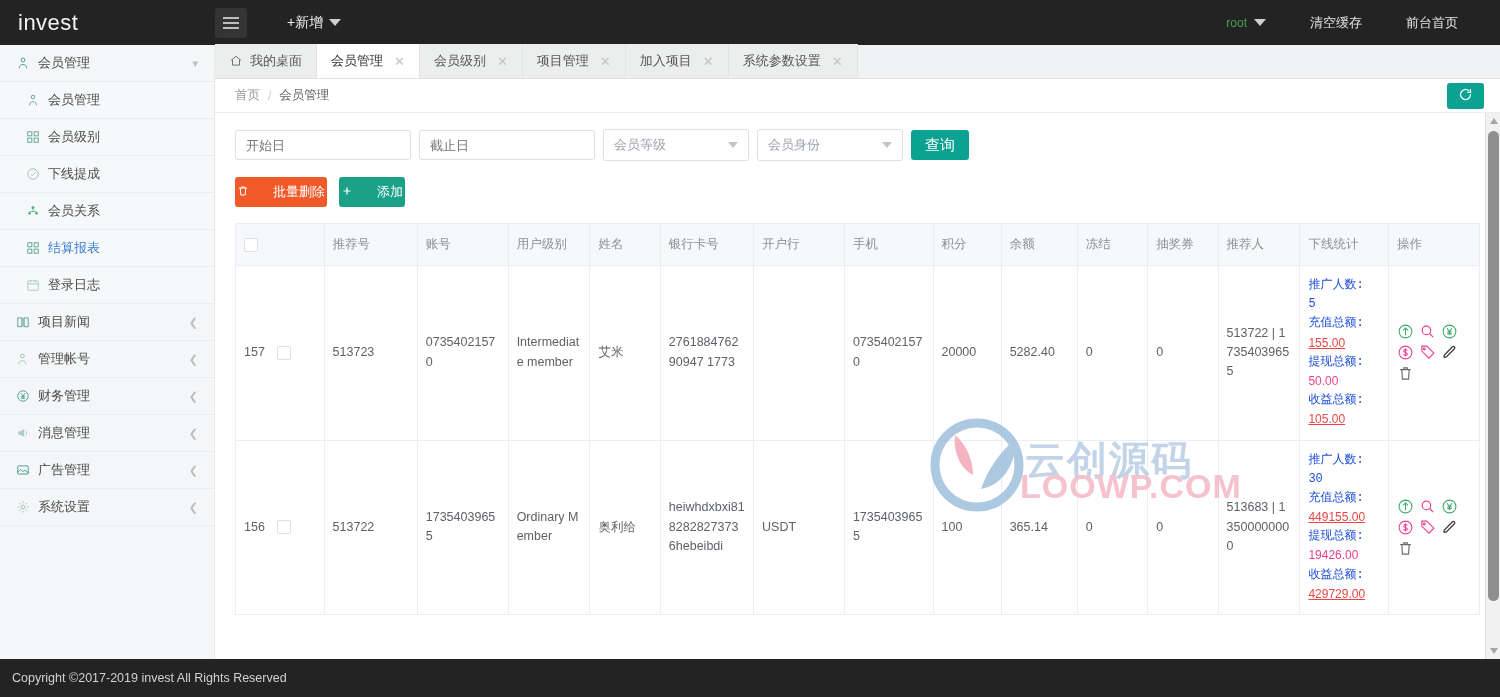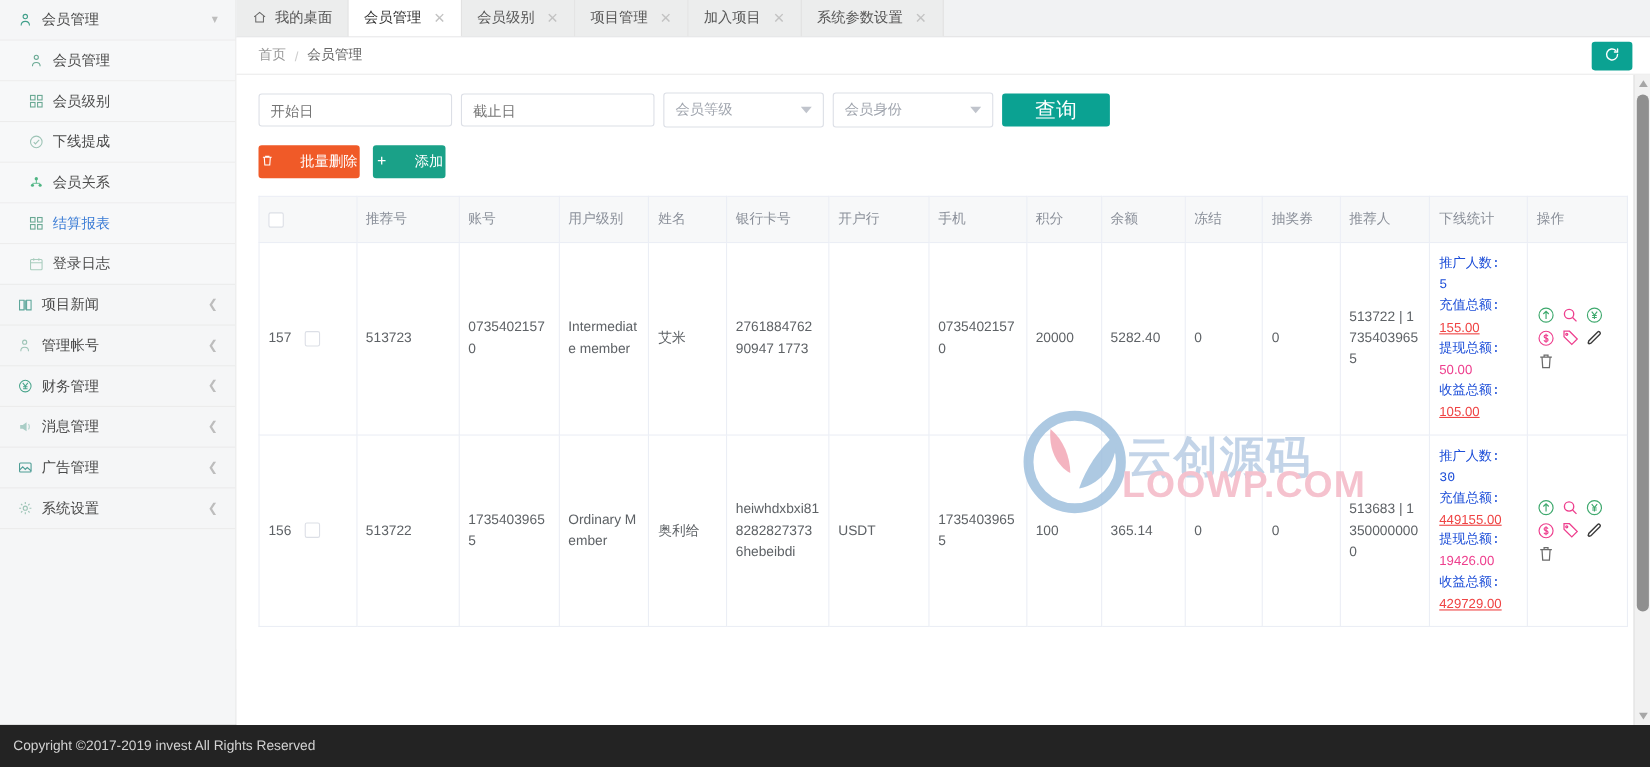--- a/index.html
+++ b/index.html
@@ -131,21 +131,21 @@
     padding: 0 10px; font-size: 13px; color: #9fa4ad; background: #fff;
     display: flex; align-items: center; cursor: pointer; position: relative;
   }
   .sel .arr {
     margin-left: auto; width: 0; height: 0;
     border-left: 5px solid transparent; border-right: 5px solid transparent;
     border-top: 6px solid #c0c4cc;
   }
   .btn-search {
     height: 30px; background: #0ba292; color: #fff; border: none;
-    border-radius: 3px; padding: 0 30px; font-size: 19px; cursor: pointer;
+    border-radius: 3px; padding: 0 14px; font-size: 15px; cursor: pointer;
     font-family: "Liberation Sans", sans-serif;
   }
 
   
   .actionbar { display: flex; gap: 12px; padding: 4px 20px 16px 20px; background: #fff; }
   .btn {
     height: 30px; border: none; border-radius: 3px; color: #fff;
     font-size: 13px; padding: 0 2px; cursor: pointer; display: flex;
     align-items: center; gap: 24px; font-family: "Liberation Sans", sans-serif;
   }
@@ -225,20 +225,40 @@
   .footer {
     height: 38px; flex: 0 0 38px; background: #232323; color: #d2d2d2;
     display: flex; align-items: center; padding-left: 12px; font-size: 12.5px;
   }
 </style>
 </head>
 <body>
 
 <div class="app">
 
+  <div class="topbar">
+    <div class="brand">invest</div>
+    <div class="hamburger">
+      <i></i>
+        <i></i>
+        <i></i>
+    </div>
+    <div class="topbar-add">
+      <span>+新增</span>
+      <span class="caret-down"></span>
+    </div>
+    <div class="topbar-right">
+      <div class="tb-item">
+        <span class="user-name">root</span>
+        <span class="caret-down"></span>
+      </div>
+      <div class="tb-item">清空缓存</div>
+      <div class="tb-item">前台首页</div>
+    </div>
+  </div>
 
   <div class="body">
 
     <div class="sidebar">
       <div class="menu-item">
         <span class="mi-icon">
           <svg class="ic" viewBox="0 0 24 24" fill="none" stroke="#41a08b" stroke-width="1.7">
               <circle cx="12" cy="7" r="3.4"></circle>
               <path d="M5.5 21c0-4 3-6.5 6.5-6.5S18.5 17 18.5 21"></path>
             </svg>

